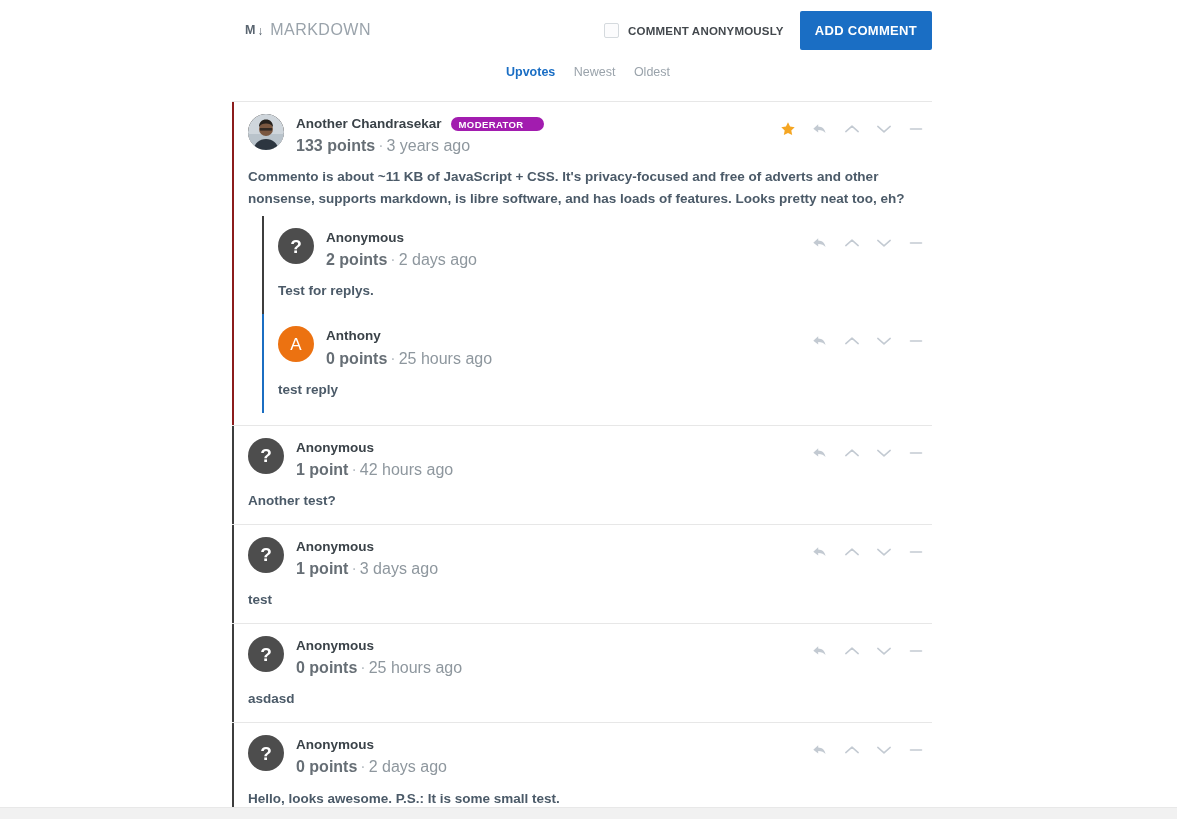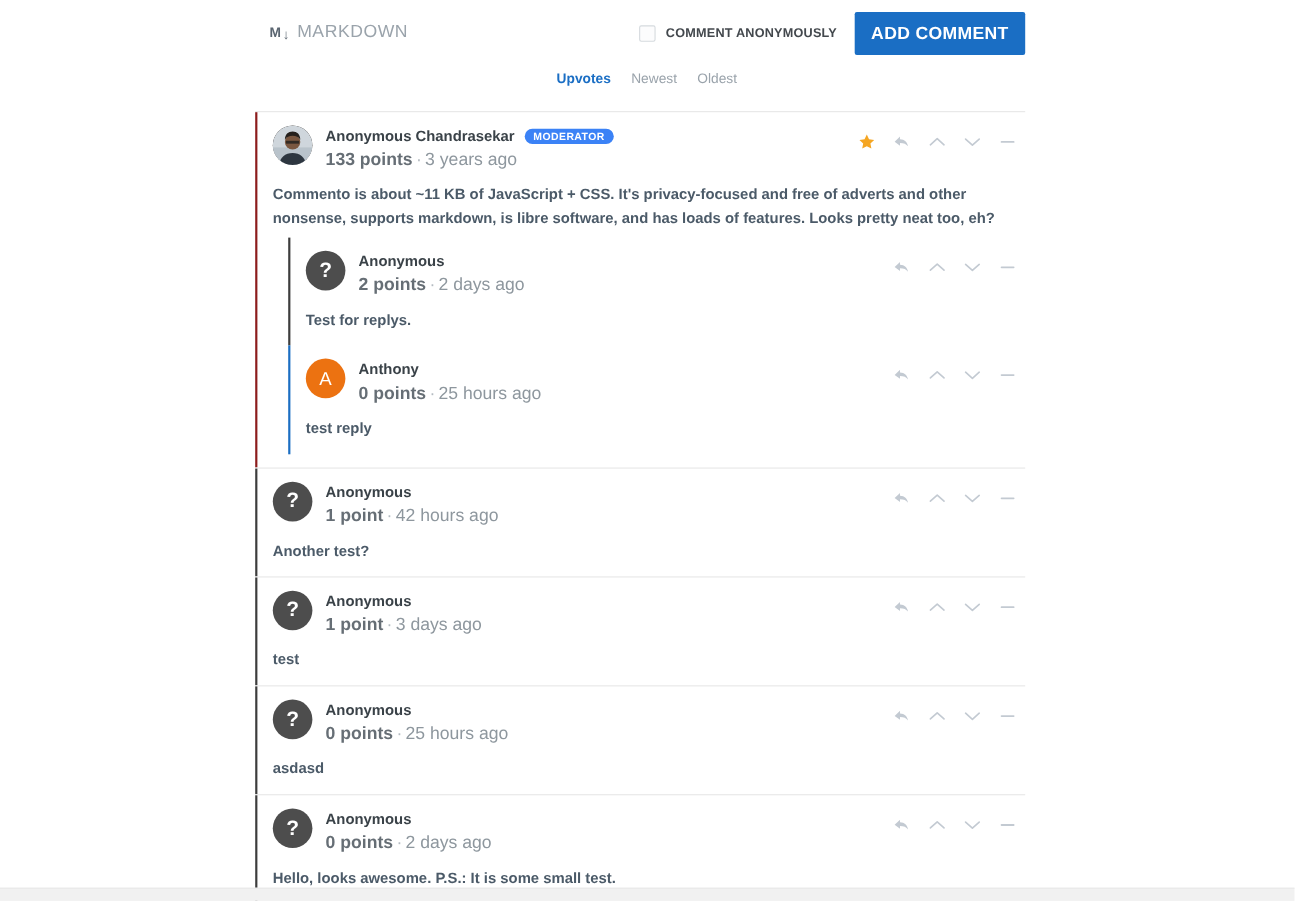--- a/index.html
+++ b/index.html
@@ -92,21 +92,21 @@
     color: #43484d;
     letter-spacing: 0.2px;
     white-space: nowrap;
   }
   .add-comment-btn {
     background: #1a6ec4;
     color: #fff;
     border: none;
     border-radius: 2px;
     font-family: "Liberation Sans", sans-serif;
-    font-size: 16px;
+    font-size: 13px;
     font-weight: bold;
     letter-spacing: 0.3px;
     padding: 0 15px;
     height: 39px;
     line-height: 39px;
     cursor: pointer;
     white-space: nowrap;
   }
 
   
@@ -206,27 +206,27 @@
     gap: 9px;
     line-height: 1.2;
   }
   .c-name {
     font-size: 13.5px;
     font-weight: bold;
     color: #3a4248;
   }
   .badge {
     display: inline-block;
-    background: #3b82f6;
+    background: #a21caf;
     color: #fff;
     font-size: 9.5px;
     font-weight: bold;
     letter-spacing: 0.4px;
     border-radius: 9px;
-    padding: 3px 8px 2px 8px;
+    padding: 3px 20px 2px 8px;
     line-height: 1;
   }
   .c-sub {
     margin-top: 4px;
     font-size: 16px;
     color: #8e979e;
     line-height: 1.2;
   }
   .c-points {
     font-weight: bold;
@@ -315,21 +315,21 @@
                     <rect y="20" width="36" height="16" fill="#b9c3cb"></rect>
                     <path d="M6 36c0-7 5.5-11 12-11s12 4 12 11z" fill="#2d3640"></path>
                     <circle cx="18" cy="15" r="7" fill="#7a5740"></circle>
                     <path d="M11 13c0-5 3-7.5 7-7.5S25 8 25 13c-1.5-2.5-3.8-3.5-7-3.5S12.5 10.5 11 13z" fill="#25201c"></path>
                     <rect x="12" y="14" width="12" height="2.6" fill="#1b1b1b" opacity=".75"></rect>
                   </g>
                 </svg>
               </div>
               <div class="c-meta">
                 <div class="c-name-row">
-                  <span class="c-name">Anonymous Chandrasekar</span>
+                  <span class="c-name">Another Chandrasekar</span>
                   <span class="badge">MODERATOR</span>
                 </div>
                 <div class="c-sub"><span class="c-points">133 points</span><span class="c-dot">·</span><span>3 years ago</span></div>
               </div>
               <div class="c-actions">
                 <span class="act">
                   <svg width="16" height="16" viewBox="0 0 16 16">
                     <path d="M8 1.3l2.05 4.3 4.65.6-3.4 3.25.88 4.65L8 11.9l-4.18 2.2.88-4.65L1.3 6.2l4.65-.6z" fill="#f5a623"></path>
                   </svg>
                 </span>

